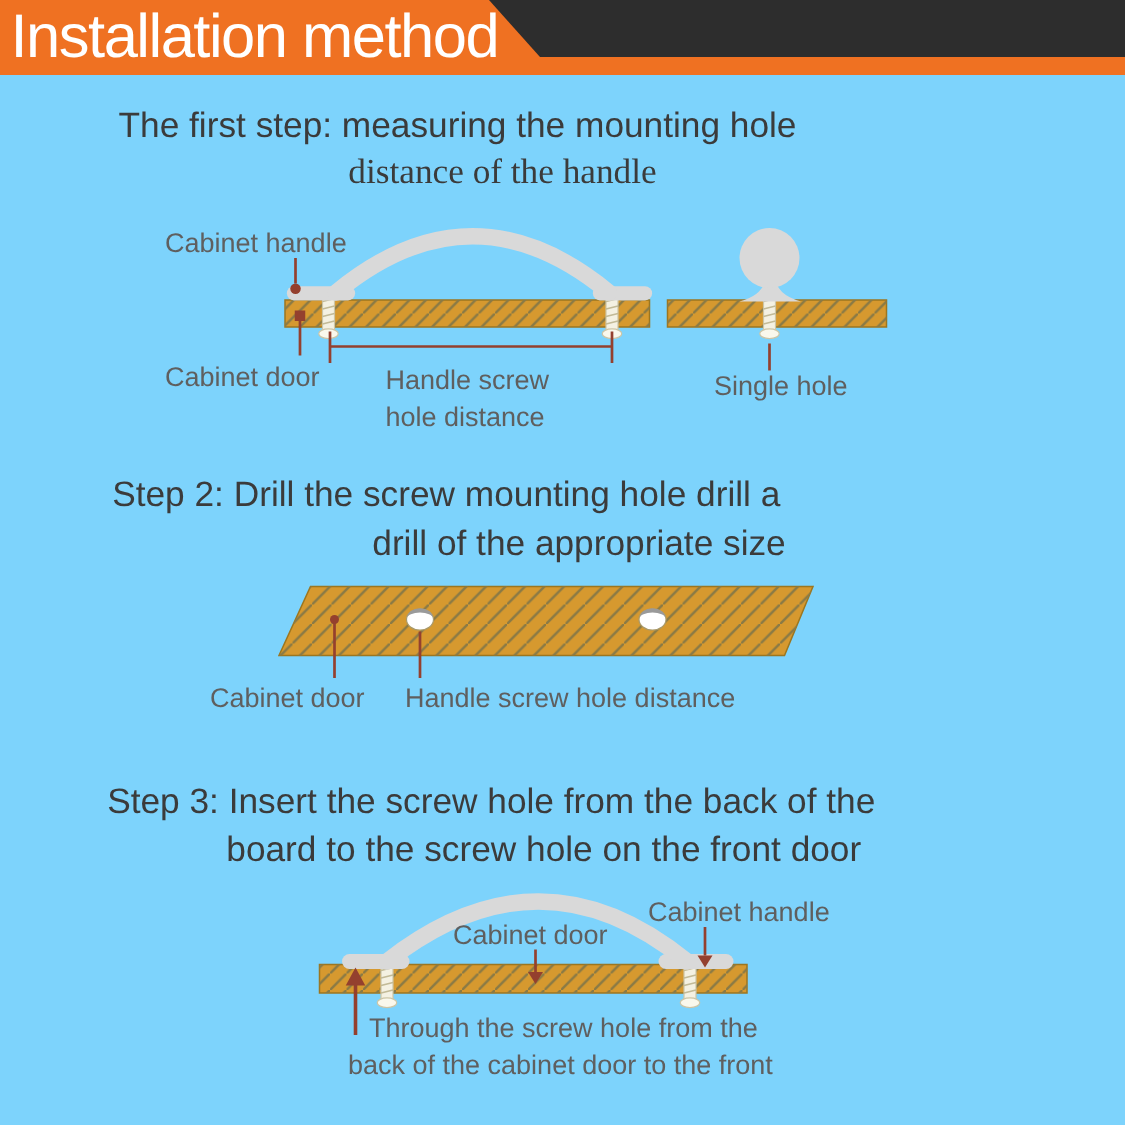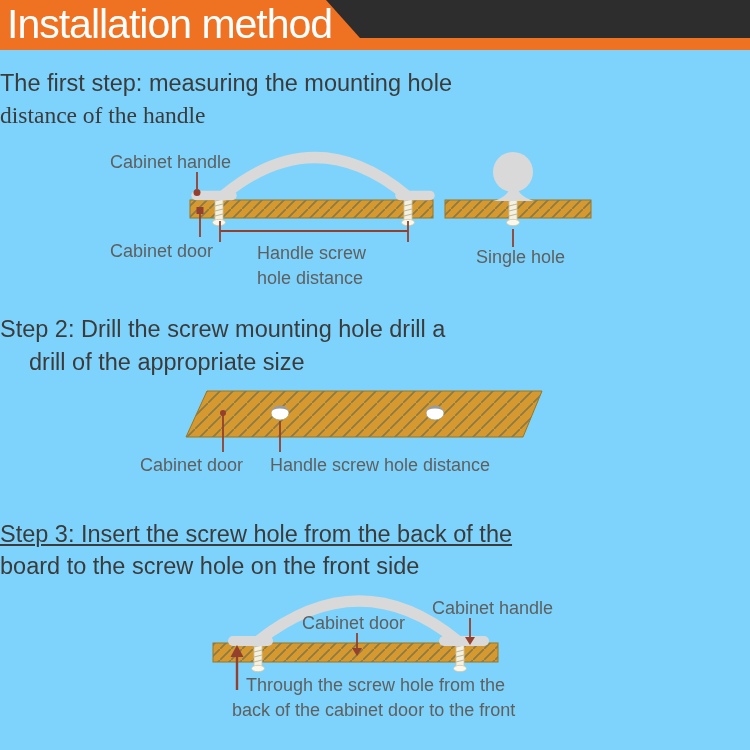--- a/index.html
+++ b/index.html
@@ -5,26 +5,26 @@
   html,body{margin:0;padding:0;background:#ffffff;}
   .canvas{position:relative;width:750px;height:750px;background:#7dd3fc;overflow:hidden;
           font-family:"Liberation Sans", sans-serif;}
   
   .header{position:absolute;left:0;top:0;width:750px;height:50px;background:#EF7122;}
   .header-dark{position:absolute;left:320px;top:0;width:430px;height:38px;background:#2D2D2D;
                clip-path:polygon(6px 0,100% 0,100% 100%,40px 100%);}
   .header-title{position:absolute;left:7px;top:1px;color:#ffffff;font-size:41px;
                 letter-spacing:-1px;white-space:nowrap;}
   
-  .hline{position:absolute;text-align:left;color:#3B3B3B;font-size:23.5px;white-space:nowrap;}
+  .hline{position:absolute;text-align:center;color:#3B3B3B;font-size:23.5px;white-space:nowrap;}
   .s1l1{left:0;top:70px;width:610px;}
   .s1l2{left:0;top:102px;width:670px;font-family:Liberation Serif, serif;}
   .s2l1{left:0;top:316px;width:595px;}
-  .s2l2{left:0;top:349px;width:690px;padding-left:29px;}
-  .s3l1{left:0;top:521px;width:655px;text-decoration:underline;}
+  .s2l2{left:12px;top:349px;width:690px;padding-left:29px;}
+  .s3l1{left:0;top:521px;width:655px;}
   .s3l2{left:0;top:553px;width:725px;}
   .diagram{position:absolute;left:0;}
   .d1{top:140px;} .d2{top:380px;} .d3{top:590px;}
   text{fill:#5F5F5F;font-size:18px;font-family:"Liberation Sans", sans-serif;}
 </style>
 </head>
 <body>
 
 <div class="canvas">
 
@@ -112,21 +112,21 @@
     <g stroke="#94402E" stroke-width="1.8" fill="#94402E">
       <circle cx="223" cy="413" r="3" stroke="none"></circle>
       <line x1="223" y1="414" x2="223" y2="452"></line>
       <line x1="280" y1="421" x2="280" y2="452"></line>
     </g>
     <text x="140" y="471">Cabinet door</text>
     <text x="270" y="471">Handle screw hole distance</text>
   </svg>
 
   <div class="hline s3l1">Step 3: Insert the screw hole from the back of the</div>
-  <div class="hline s3l2">board to the screw hole on the front side</div>
+  <div class="hline s3l2">board to the screw hole on the front door</div>
 
   <svg class="diagram d3" width="750" height="160" viewBox="0 590 750 160">
     <defs>
       <pattern id="h3" width="11" height="11" patternUnits="userSpaceOnUse">
         <path d="M-1,12 L12,-1" stroke="#8A7A45" stroke-width="1.7"></path>
       </pattern>
       <g id="screwB">
         <rect x="-4" y="0" width="8" height="24" rx="1.5" fill="#F4F1E2" stroke="#CCC5A6" stroke-width="0.8"></rect>
         <path d="M-4,4 L4,2 M-4,9 L4,7 M-4,14 L4,12 M-4,19 L4,17" stroke="#C2BA97" stroke-width="1.2" fill="none"></path>
         <ellipse cx="0" cy="25.5" rx="6.5" ry="3.2" fill="#FAF8EC" stroke="#CCC5A6" stroke-width="0.8"></ellipse>

